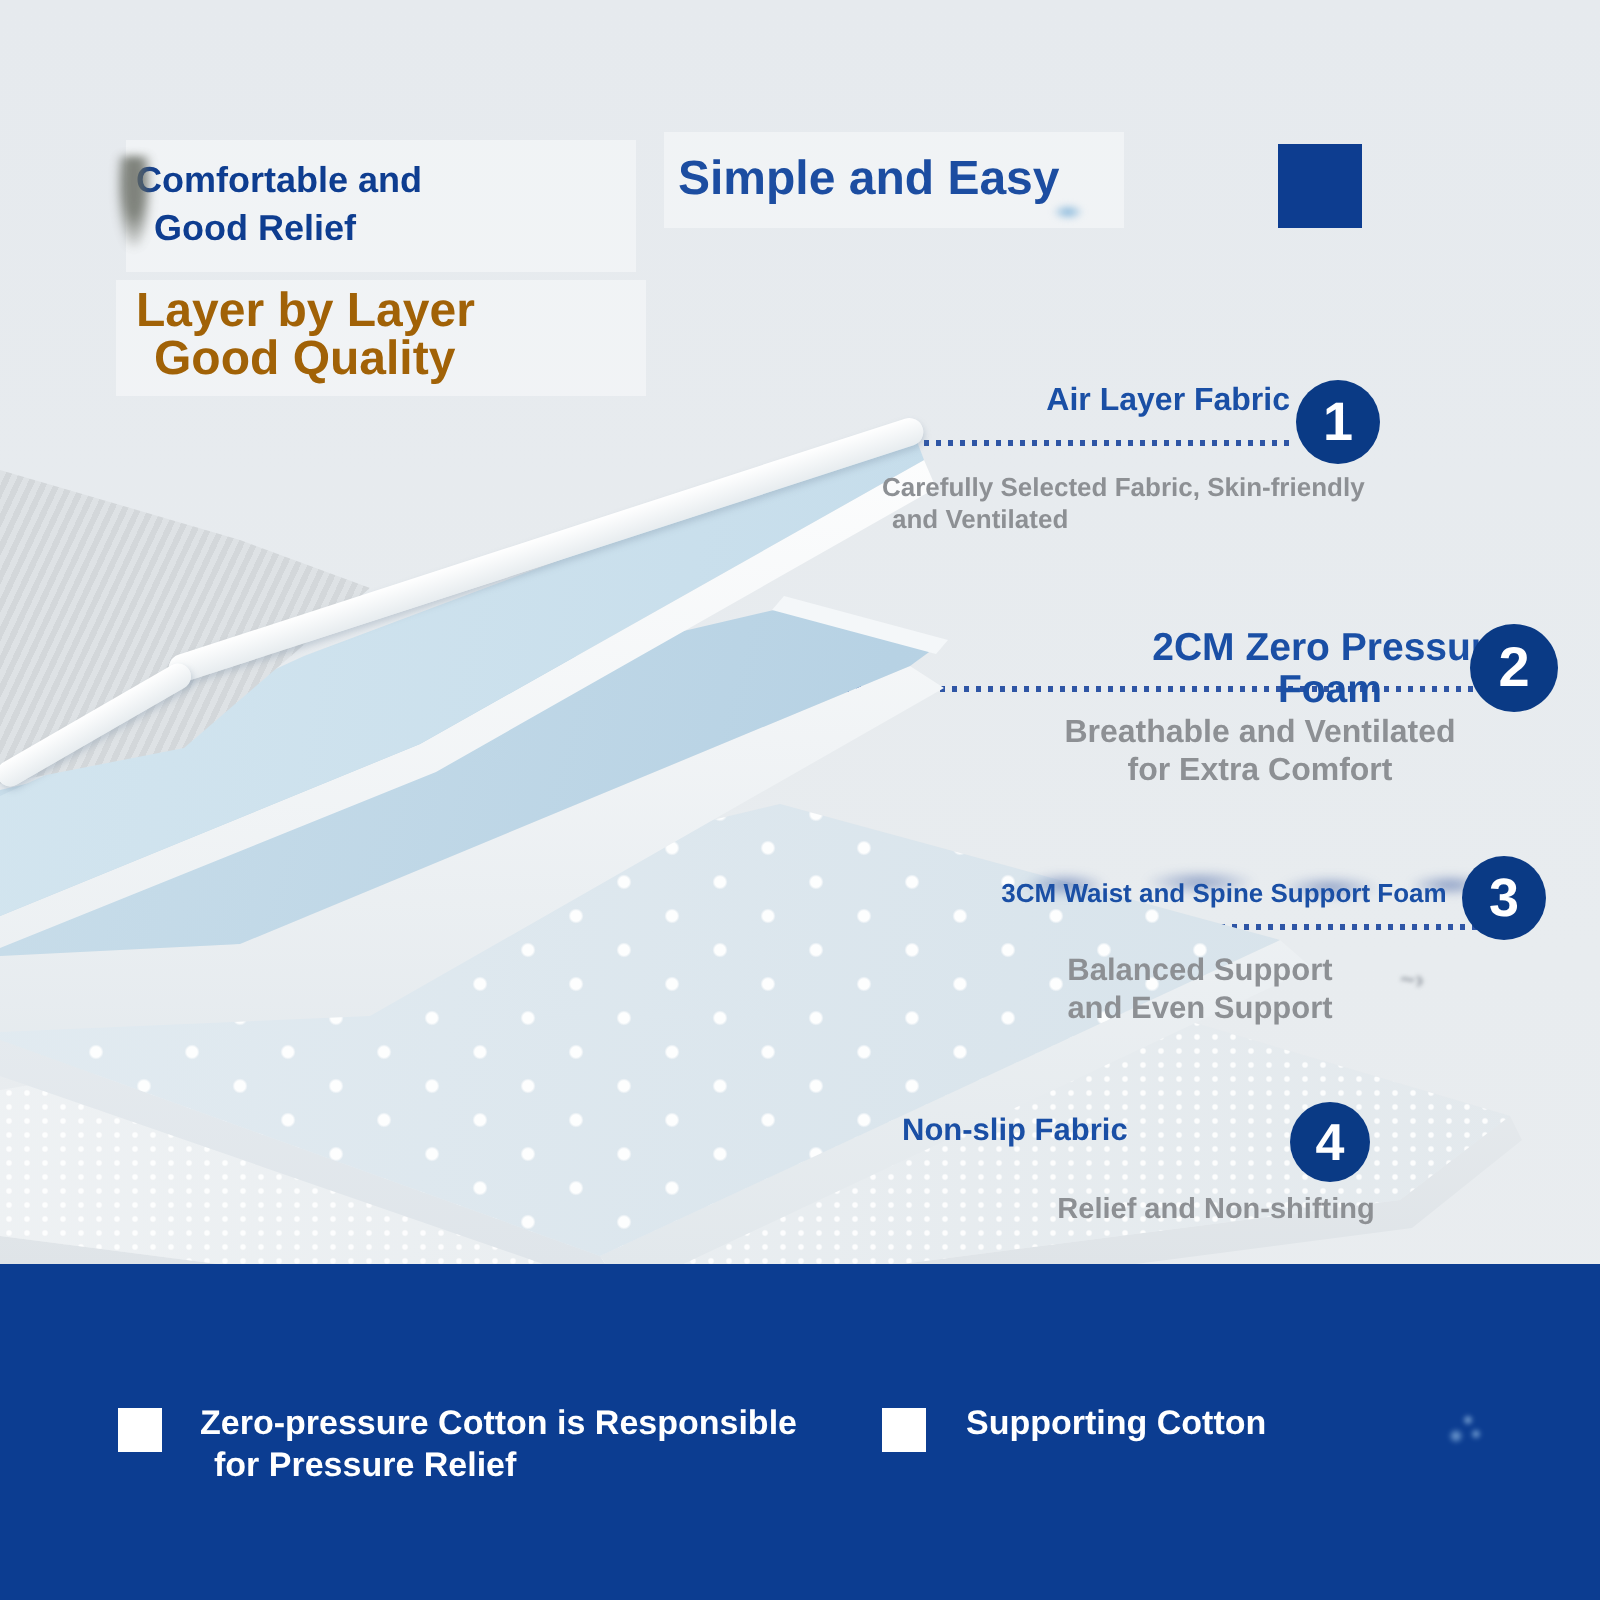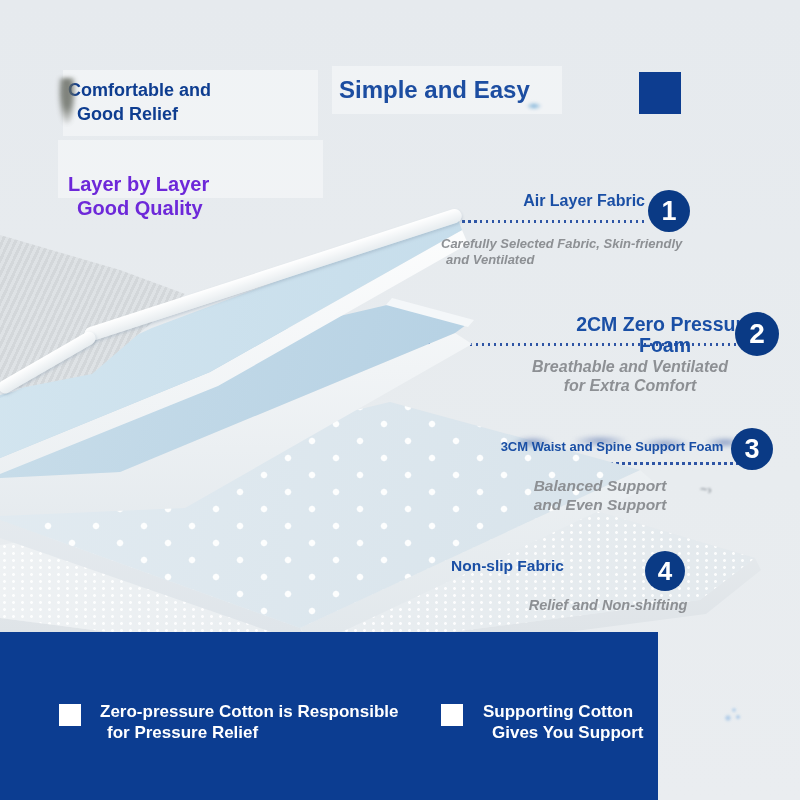--- a/index.html
+++ b/index.html
@@ -4,31 +4,31 @@
 <style>
   html,body{margin:0;padding:0;}
   body{
     width:800px;height:800px;position:relative;overflow:hidden;
     font-family:"Liberation Sans",sans-serif;
     background:linear-gradient(180deg,#e6eaee 0%,#e8ecef 60%,#eaedf0 100%);
   }
   
   .panel{position:absolute;background:rgba(255,255,255,.42);}
   .h-navy{position:absolute;font-weight:bold;color:#0e3d90;font-size:18px;line-height:24px;white-space:pre;}
-  .h-gray{position:absolute;font-weight:bold;color:#6d28d9;font-size:20px;line-height:24px;white-space:pre;margin-top:28px;}
+  .h-gray{position:absolute;font-weight:bold;color:#a16207;font-size:24px;line-height:24px;white-space:pre;}
   .tagline{position:absolute;font-weight:bold;color:#1c4da1;font-size:24px;}
   .decor-square{position:absolute;left:639px;top:72px;width:42px;height:42px;background:#0d3d90;}
   .indent{padding-left:9px;}
   
   .dotline{position:absolute;height:3px;
     background:repeating-linear-gradient(90deg,#2e55a5 0 2.5px,transparent 2.5px 6px);}
   .numcircle{position:absolute;border-radius:50%;background:#0a3a85;color:#fff;
     font-weight:bold;display:flex;align-items:center;justify-content:center;z-index:12;}
   .alabel{position:absolute;font-weight:bold;color:#1a4fa5;z-index:11;}
-  .adesc{position:absolute;font-weight:bold;color:#8d9094;z-index:11;font-style:italic;}
+  .adesc{position:absolute;font-weight:bold;color:#8d9094;z-index:11;}
   .c1{left:648px;top:190px;width:42px;height:42px;font-size:27px;}
   .c2{left:735px;top:312px;width:44px;height:44px;font-size:28px;}
   .c3{left:731px;top:428px;width:42px;height:42px;font-size:27px;}
   .c4{left:645px;top:551px;width:40px;height:40px;font-size:26px;}
   .l1{left:432px;top:220px;width:216px;}
   .l2{left:398px;top:343px;width:342px;}
   .l3{left:412px;top:462px;width:336px;}
   .l4{left:398px;top:585px;width:250px;}
   .lab1{left:400px;top:192px;width:245px;text-align:right;font-size:16px;}
   .lab2{left:510px;top:314px;width:310px;text-align:center;font-size:19.5px;line-height:21px;z-index:11;}
@@ -78,21 +78,21 @@
   
   .top-underedge{clip-path:polygon(462px 44px,468px 58px,218px 200px,0 288px,0 272px,210px 186px);
     background:linear-gradient(#ffffff,#e2e8ec);z-index:8;}
   .top-under{clip-path:polygon(456px 28px,462px 44px,210px 186px,0 272px,0 212px,152px 142px);
     background:linear-gradient(100deg,#d3e5ef,#bcd7e8);z-index:9;}
   .top-gray{clip-path:polygon(0 49px,120px 84px,185px 108px,92px 188px,0 206px);
     background:repeating-linear-gradient(115deg,#d3d7da 0 3px,#dee2e5 3px 6px);z-index:10;}
   .pipe1{left:75px;top:82px;width:396px;height:14px;transform:rotate(-18deg);z-index:11;}
   .pipe2{left:-8px;top:170px;width:110px;height:13px;transform:rotate(-30deg);z-index:11;}
   
-  .footer-bar{position:absolute;left:0;top:632px;width:658px;height:168px;background:#0c3d91;}
+  .footer-bar{position:absolute;left:0;top:632px;width:800px;height:168px;background:#0c3d91;}
   .fsq{position:absolute;width:22px;height:22px;background:#ffffff;}
   .ftext{position:absolute;color:#ffffff;font-weight:bold;font-size:17px;line-height:21px;white-space:pre;}
   
   .smudge-dark{position:absolute;left:58px;top:78px;width:18px;height:46px;
     background:radial-gradient(ellipse at 50% 30%,#63675e 0 35%,transparent 75%);filter:blur(2px);opacity:.8;}
   .smudge-blue{position:absolute;left:526px;top:102px;width:16px;height:8px;
     background:radial-gradient(ellipse,#7fb3d9,transparent 70%);filter:blur(1.5px);}
   .squiggle{position:absolute;left:700px;top:482px;width:26px;height:12px;color:#9aa0a8;
     font-size:13px;font-weight:bold;filter:blur(1px);}
   .paw{position:absolute;left:722px;top:704px;width:20px;height:20px;
@@ -152,15 +152,15 @@
 
 <div class="alabel lab4">Non-slip Fabric</div>
 <div class="dotline l4"></div>
 <div class="numcircle c4">4</div>
 <div class="adesc des4">Relief and Non-shifting</div>
 
 <div class="footer-bar">
   <div class="fsq" style="left:59px;top:72px"></div>
   <div class="ftext" style="left:100px;top:69px"><span>Zero-pressure Cotton is Responsible</span><br><span style="padding-left:7px">for Pressure Relief</span></div>
   <div class="fsq" style="left:441px;top:72px"></div>
-  <div class="ftext" style="left:483px;top:69px"><span>Supporting Cotton</span><br><span style="padding-left:9px">Gives You Support</span></div>
+  <div class="ftext" style="left:483px;top:69px"><span>Supporting Cotton</span><br></div>
 </div>
 <div class="paw"></div>
 
 </body></html>

